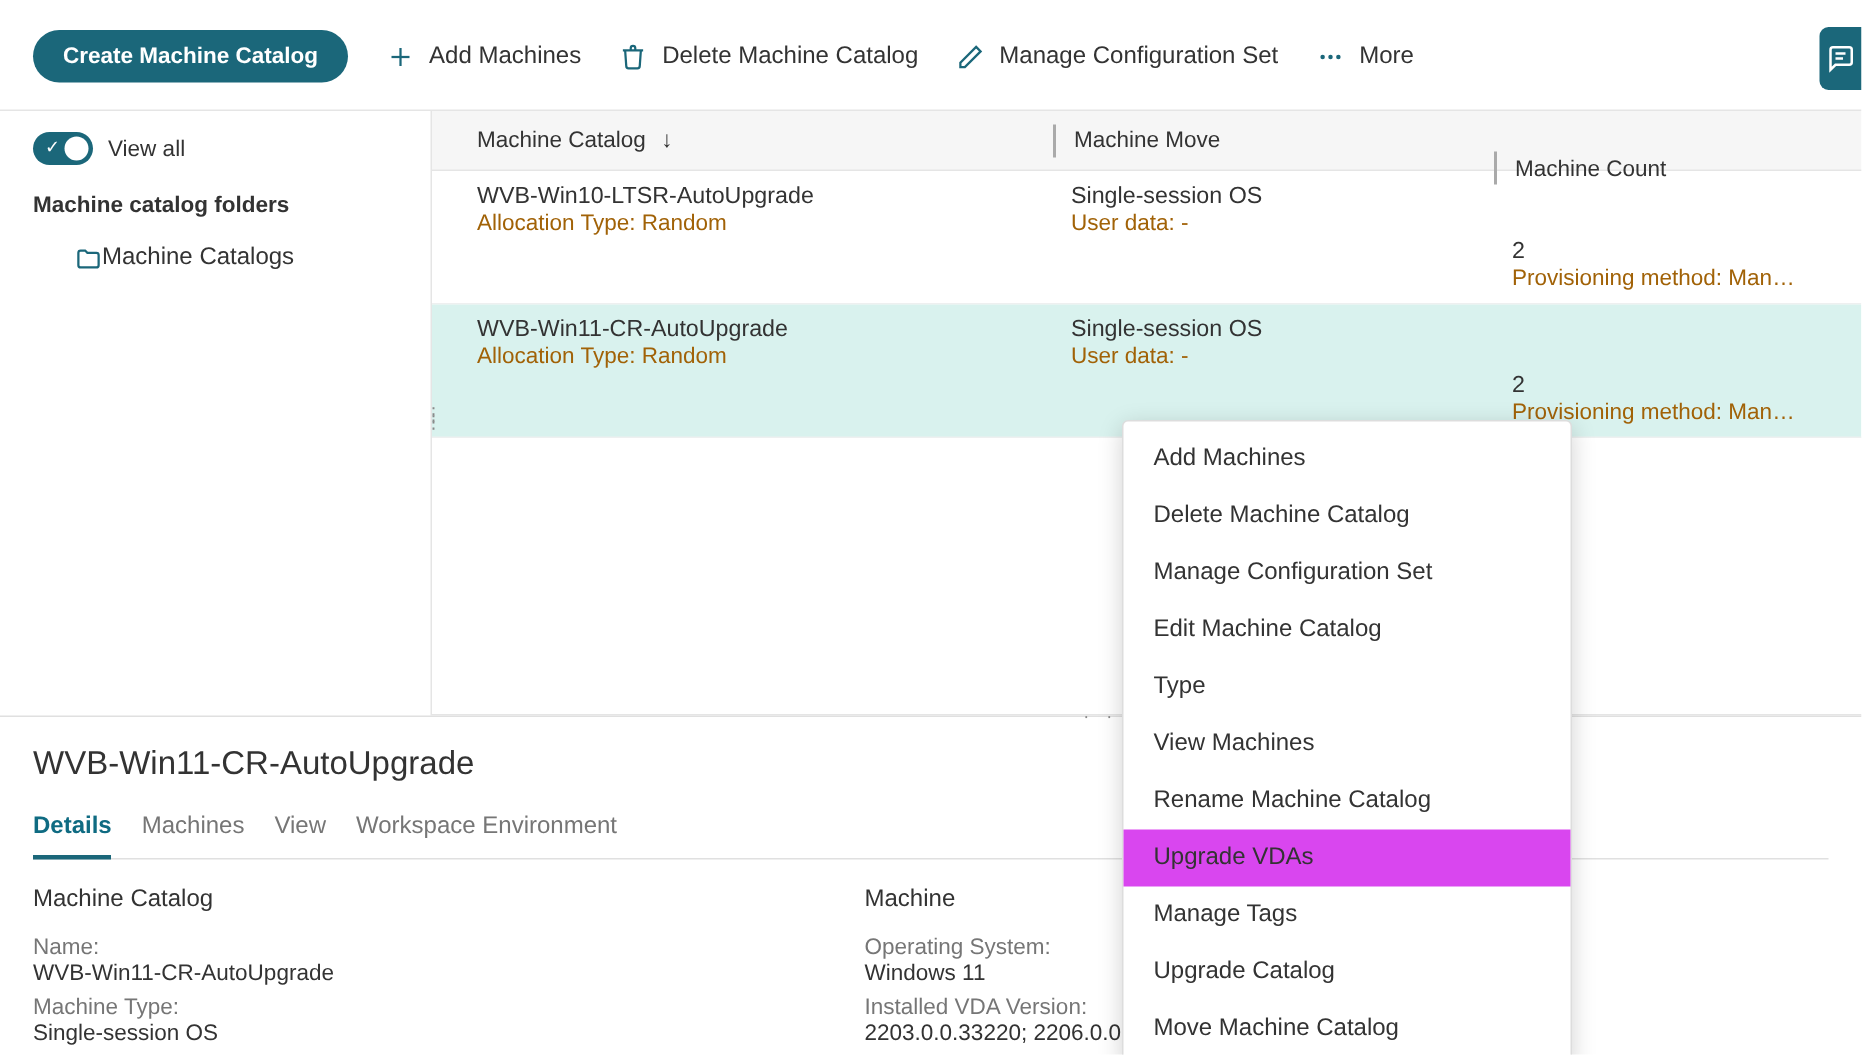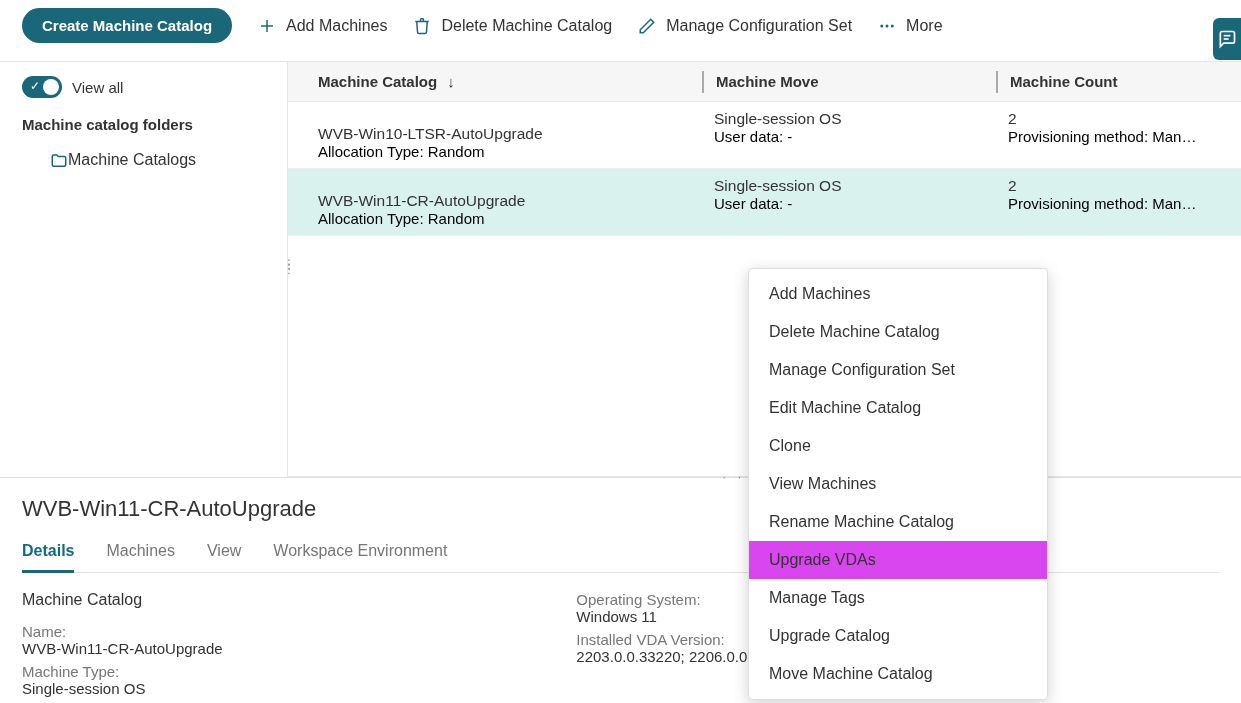--- a/index.html
+++ b/index.html
@@ -1,20 +1,20 @@
 <!DOCTYPE html>
 <html><head>
 <meta charset="utf-8">
 <style>
   * { box-sizing: border-box; margin: 0; padding: 0; }
   html, body { width: 1241px; height: 703px; font-family: -apple-system, BlinkMacSystemFont, "Segoe UI", Arial, sans-serif; font-size: 14px; color: #333; overflow: hidden; background: #fff; }
   .page { display: flex; flex-direction: column; width: 100%; height: 100%; }
 
   
-  .toolbar { display: flex; align-items: center; gap: 26px; padding: 8px 22px 18px 22px; border-bottom: 1px solid #e5e5e5; position: relative; }
+  .toolbar { display: flex; align-items: center; gap: 26px; padding: 20px 22px 18px 22px; border-bottom: 1px solid #e5e5e5; position: relative; }
   .primary-btn { background: #1b677a; color: #fff; border: none; border-radius: 18px; padding: 9px 20px; font-size: 15px; font-weight: 600; cursor: pointer; }
   .tb-action { display: inline-flex; align-items: center; gap: 10px; cursor: pointer; font-size: 16px; color: #333; }
   .tb-action .ic { width: 18px; height: 18px; display: inline-flex; align-items:center; justify-content:center; color:#1b677a;}
   .feedback-tab { position: absolute; right: 0; top: 18px; width: 28px; height: 42px; background: #1b677a; border-radius: 6px 0 0 6px; color: #fff; display:flex; align-items:center; justify-content:center;}
 
   
   .body { flex: 1; display: flex; min-height: 0; }
 
   
   .sidebar { width: 288px; border-right: 1px solid #e5e5e5; padding: 14px 22px; }
@@ -25,46 +25,46 @@
   .folders-title { font-weight:700; font-size:15px; margin-bottom:14px;}
   .folder-item { display:flex; align-items:center; gap:0; padding:4px 0 4px 26px; font-size:16px; cursor:pointer;}
   .folder-ic { width:20px; height:16px; color:#1b677a;}
 
   
   .main { flex:1; display:flex; flex-direction:column; min-width:0; position:relative;}
 
   .drag-dots { position:absolute; left:-5px; top:200px; color:#888; font-size:12px; line-height:5px; user-select:none;}
 
   
-  .col-header { display:flex; align-items:center; height:40px; background:#f6f6f6; border-bottom:1px solid #e5e5e5; font-weight:700; font-size:15px;}
+  .col-header { display:flex; align-items:center; height:40px; background:#f6f6f6; border-bottom:1px solid #e5e5e5; font-weight:400; font-size:15px;}
   .col { padding:0 12px; }
   .col.sep { border-left: 2px solid #aaa; height: 22px; display: inline-flex; align-items:center;}
   .col1 { width: 414px; padding-left:30px;}
   .col2 { width: 294px; }
-  .col3 { flex:1; }
+  .col3 { flex:1;margin-top:37px; }
   .sort-arrow { margin-left:6px;}
 
   
   .rows { flex:1; overflow:auto;}
   .row { display:flex; padding:8px 0 8px 0; border-bottom:1px solid #eef0f0; font-size:15.5px;}
-  .row .col1 { padding-left:30px;margin-top:15px;}
+  .row .col1 { padding-left:30px;}
   .row.selected { background:#d9f2ee;}
   .row .primary-text { color:#333;}
-  .row .secondary-text { color:#000000; font-size:15px;}
+  .row .secondary-text { color:#a16207; font-size:15px;}
   .truncate { white-space: nowrap; overflow:hidden; text-overflow:ellipsis;}
 
   .blank-fill { flex:1; }
 
   .resize-handle { height:1px; background:#e5e5e5; position:relative;}
   .resize-dots { position:absolute; left:50%; top:-6px; transform:translateX(-50%); letter-spacing:4px; color:#888; font-size:12px;}
 
   
   .details-panel { border-top:1px solid #e0e0e0; padding:18px 22px 0 22px; }
   .details-title { font-size:22px; font-weight:400; margin-bottom:20px;}
-  .tabs { display:flex; gap:32px; border-bottom:1px solid #e0e0e0; font-size:16px; color:#767676;}
+  .tabs { display:flex; gap:20px; border-bottom:1px solid #e0e0e0; font-size:16px; color:#767676;}
   .tab { padding-bottom:10px; cursor:pointer;}
   .tab.active { color:#0f6b82; font-weight:600; border-bottom:3px solid #1b677a; margin-bottom:-1px;}
   .detail-cols { display:flex; gap:60px; padding-top:18px;}
   .detail-block { flex:1;}
   .detail-block h4 { font-size:16px; font-weight:400; margin-bottom:14px;}
   .kv { display:flex; margin-bottom:6px; font-size:15px;flex-direction:column;}
   .kv .k { color:#767676; width:180px;}
   .kv .v { color:#333;}
 
   
@@ -193,21 +193,21 @@
 
        <div class="resize-handle">
          <span class="resize-dots">· · · · · ·</span>
        </div>
 
        <div class="context-menu">
          <div class="cm-item">Add Machines</div>
          <div class="cm-item">Delete Machine Catalog</div>
          <div class="cm-item">Manage Configuration Set</div>
          <div class="cm-item">Edit Machine Catalog</div>
-         <div class="cm-item">Clone</div>
+         <div class="cm-item">Type</div>
          <div class="cm-item">View Machines</div>
          <div class="cm-item">Rename Machine Catalog</div>
          <div class="cm-item highlight">Upgrade VDAs</div>
          <div class="cm-item">Manage Tags</div>
          <div class="cm-item">Upgrade Catalog</div>
          <div class="cm-item">Move Machine Catalog</div>
        </div>
 
     </div>
   </div>
@@ -226,20 +226,21 @@
         <div class="kv">
           <span class="k">Name:</span>
           <span class="v">WVB-Win11-CR-AutoUpgrade</span>
         </div>
         <div class="kv">
           <span class="k">Machine Type:</span>
           <span class="v">Single-session OS</span>
         </div>
       </div>
       <div class="detail-block" style="flex:1.3">
+        <h4>Machine</h4>
         <div class="kv">
           <span class="k">Operating System:</span>
           <span class="v">Windows 11</span>
         </div>
         <div class="kv">
           <span class="k">Installed VDA Version:</span>
           <span class="v">2203.0.0.33220; 2206.0.0.34062</span>
         </div>
       </div>
     </div>

